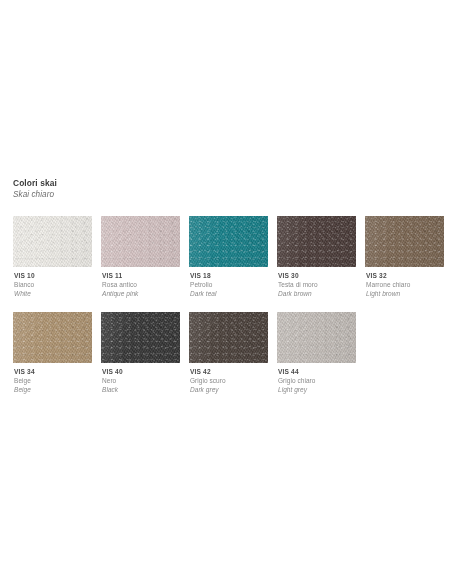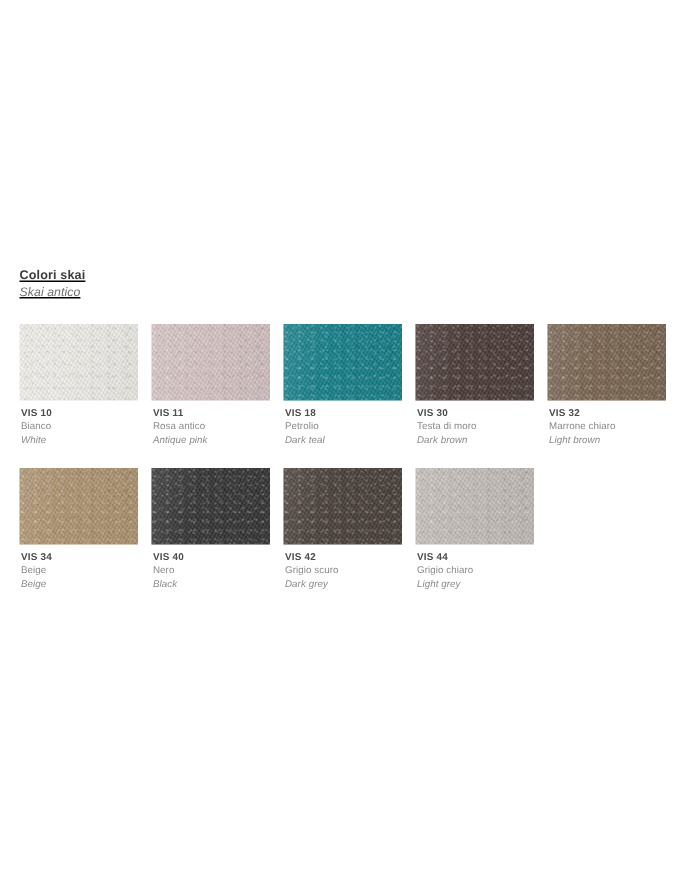--- a/index.html
+++ b/index.html
@@ -24,21 +24,20 @@
     height: 584px;
     background: #ffffff;
   }
 
   
   #heading {
     position: absolute;
     left: 13px;
     top: 178px;
     width: 300px;
-    text-decoration: underline;
   }
   #title {
     font-size: 8.4px;
     font-weight: bold;
     color: #3c3c3c;
     letter-spacing: .1px;
     line-height: 11px;
     margin: 0;
   }
   #subtitle {
@@ -134,21 +133,21 @@
     white-space: nowrap;
   }
 </style>
 </head>
 <body>
 
 <div id="page">
 
   <div id="heading">
     <div id="title">Colori skai</div>
-    <div id="subtitle">Skai antico</div>
+    <div id="subtitle">Skai chiaro</div>
   </div>
 
   <div class="row" id="row-1">
       <div class="swatch-cell" style="left: 0px;">
         <div class="swatch" style="background: rgb(239, 237, 232); width: 79px; height: 51px;"></div>
         <div class="labels">
           <div class="code">VIS 10</div>
           <div class="name-it">Bianco</div>
           <div class="name-en">White</div>
         </div>

